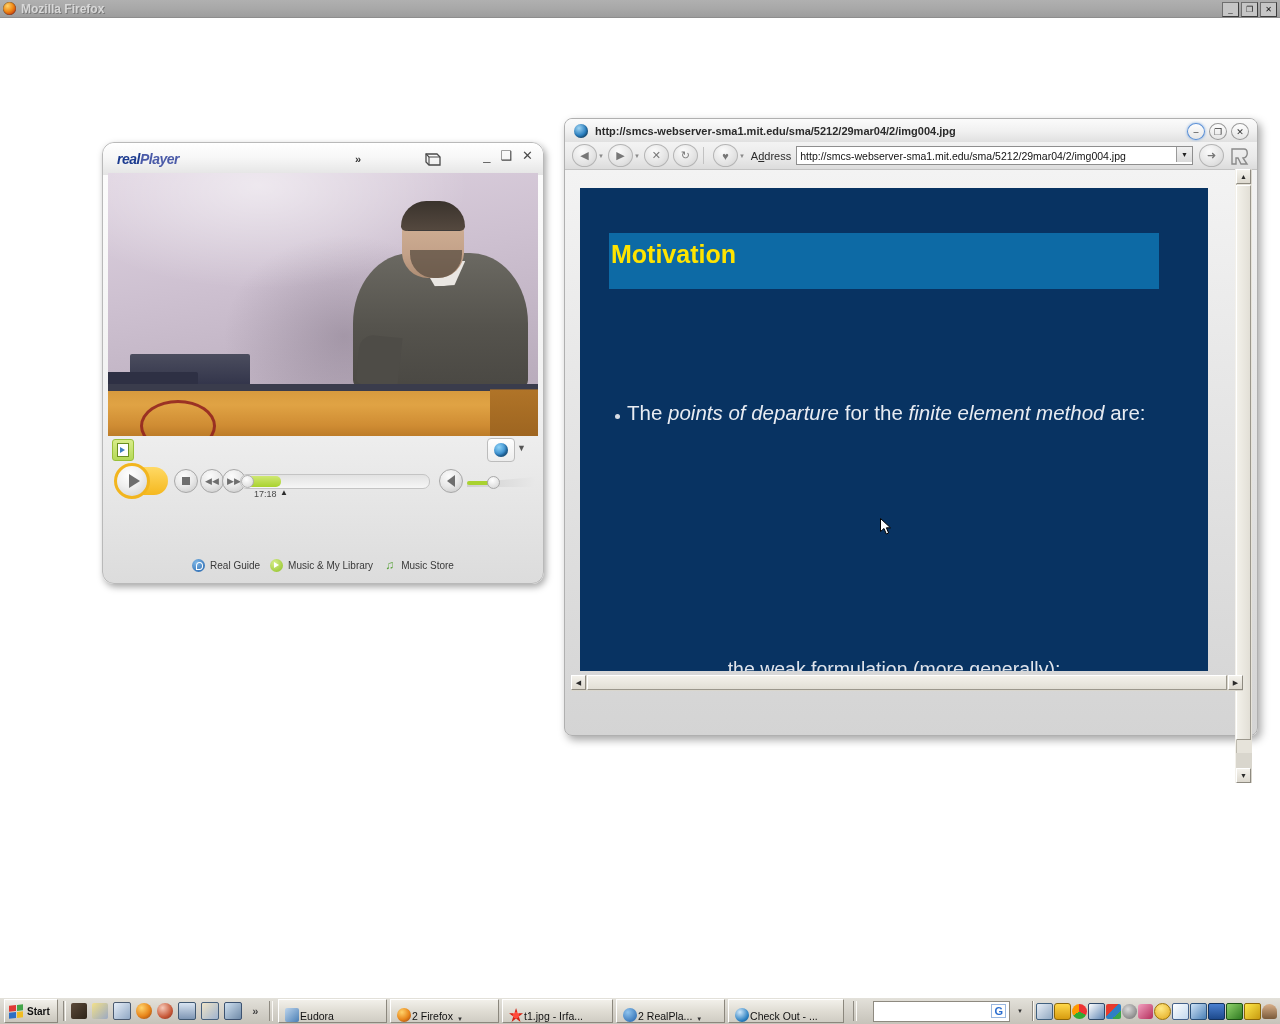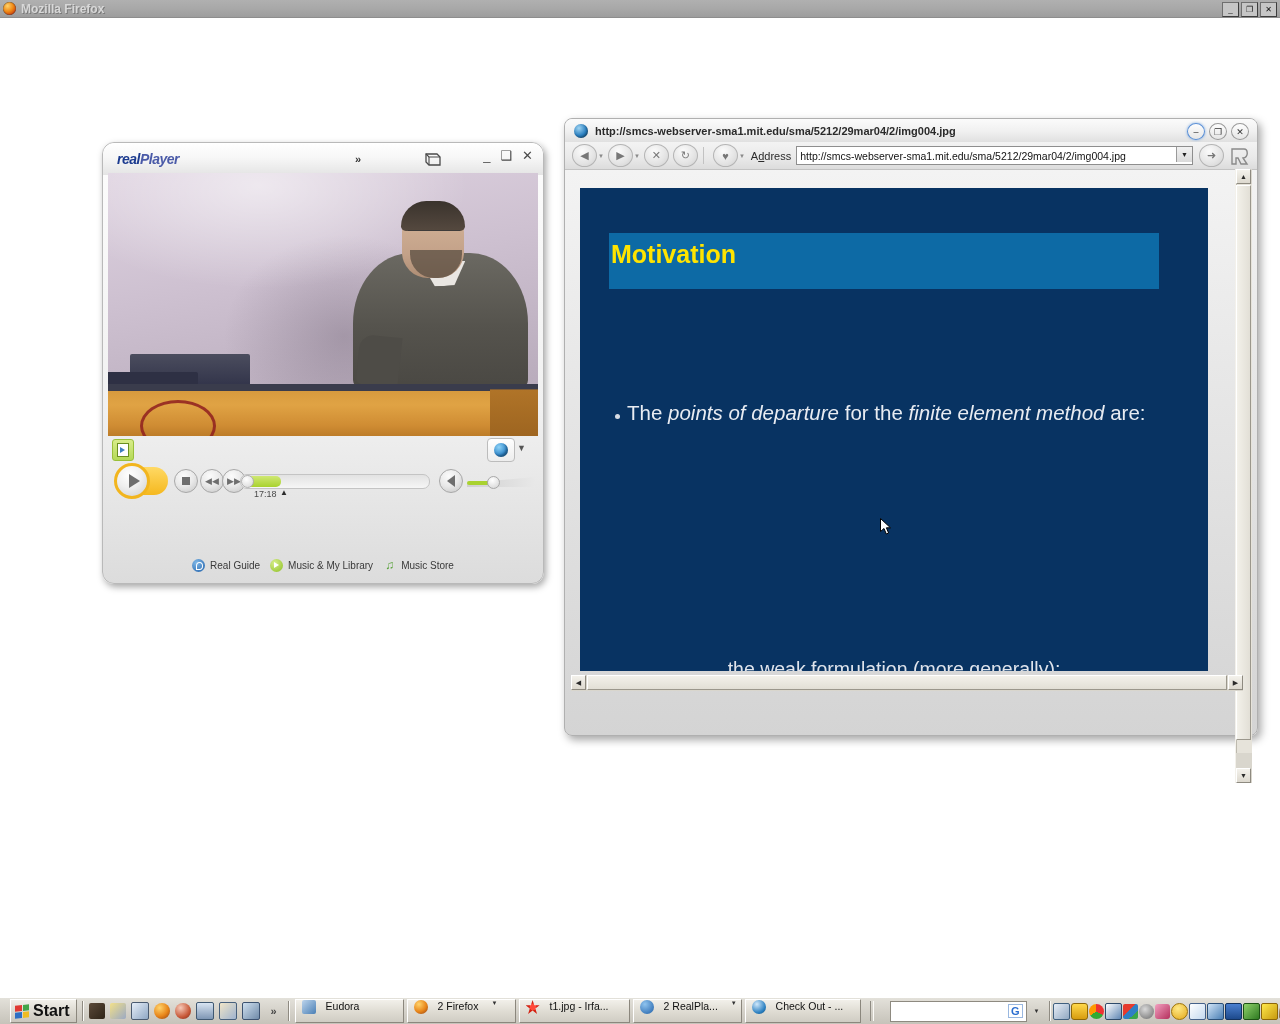--- a/index.html
+++ b/index.html
@@ -334,39 +334,39 @@
   }
 
   
   #taskbar{
     position:absolute; left:0; bottom:0; width:1280px; height:26px;
     background: linear-gradient(180deg,#e3e1da 0%,#d6d3cb 45%,#c6c3ba 100%);
     border-top:1px solid #ffffff;
     display:flex; align-items:center;
   }
   #start-btn{
-    margin-left:10px; height:22px; display:flex;align-items:center;gap:4px;
+    margin-left:4px; height:22px; display:flex;align-items:center;gap:4px;
     padding:0 7px 0 4px;
     background: linear-gradient(180deg,#f2f0ea,#d9d6cd 60%,#c9c6bd);
     border:1px solid #ffffff; border-right-color:#8b877d;border-bottom-color:#8b877d;
-    font-size:16px;font-weight:bold;color:#111;
+    font-size:10px;font-weight:bold;color:#111;
   }
   .winlogo{width:14px;height:13px;display:grid;grid-template-columns:1fr 1fr;grid-template-rows:1fr 1fr;gap:1px;transform:skewY(-6deg);}
   .winlogo i{display:block;}
   .winlogo i:nth-child(1){background:#e03a34;}
   .winlogo i:nth-child(2){background:#43a54a;}
   .winlogo i:nth-child(3){background:#2e6fc4;}
   .winlogo i:nth-child(4){background:#f0bc23;}
   .tb-vsep{width:2px;height:20px;margin:0 5px;border-left:1px solid #8f8b82;border-right:1px solid #fbfaf7;}
   #quicklaunch{display:flex;align-items:center;gap:5px;}
   .ql{width:16px;height:16px;border-radius:2px;}
   #ql-more{font-size:11px;font-weight:bold;color:#444;margin:0 6px 0 10px;}
   #tasks{display:flex;align-items:center;gap:3px;flex:1;}
   .task{
-    height:22px; display:flex;align-items:flex-start;gap:10px; padding:0 6px;
+    height:22px; display:flex;align-items:flex-end;gap:1px; padding:0 6px;
     background: linear-gradient(180deg,#f2f0ea,#dedbd2 55%,#cfccc3);
     border:1px solid #ffffff; border-right-color:#8b877d;border-bottom-color:#8b877d;
     font-size:10.5px; color:#111; white-space:nowrap; overflow:hidden;
   }
   .task .tico{width:14px;height:14px;border-radius:2px;flex:none;}
   .task .tdd{font-size:6px;color:#333;margin-left:3px;}
   #search-box{
     display:flex;align-items:center;height:19px;width:135px;background:#ffffff;
     border:1px solid #8e8a80; margin-left:8px;
   }

